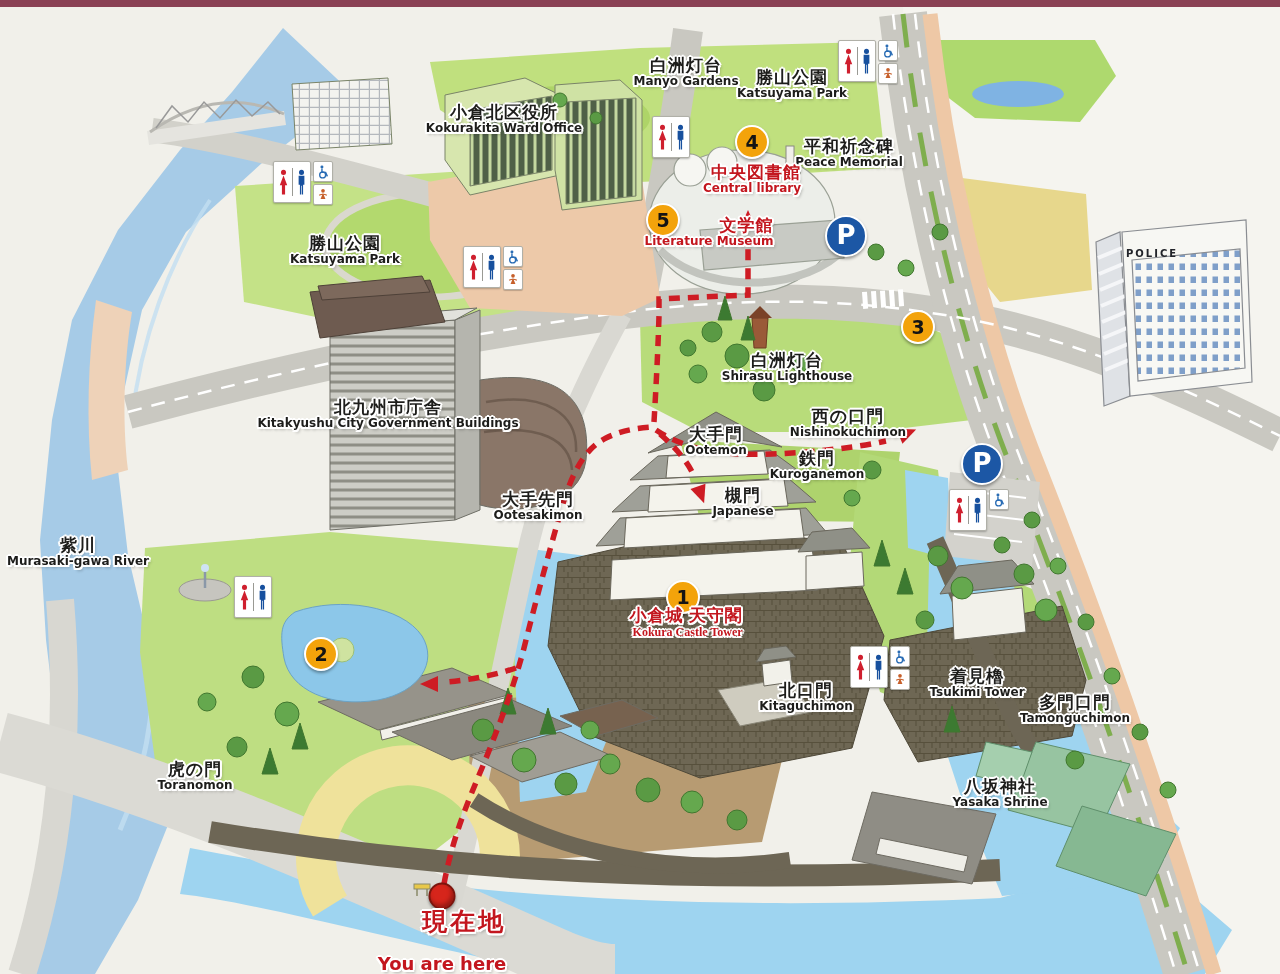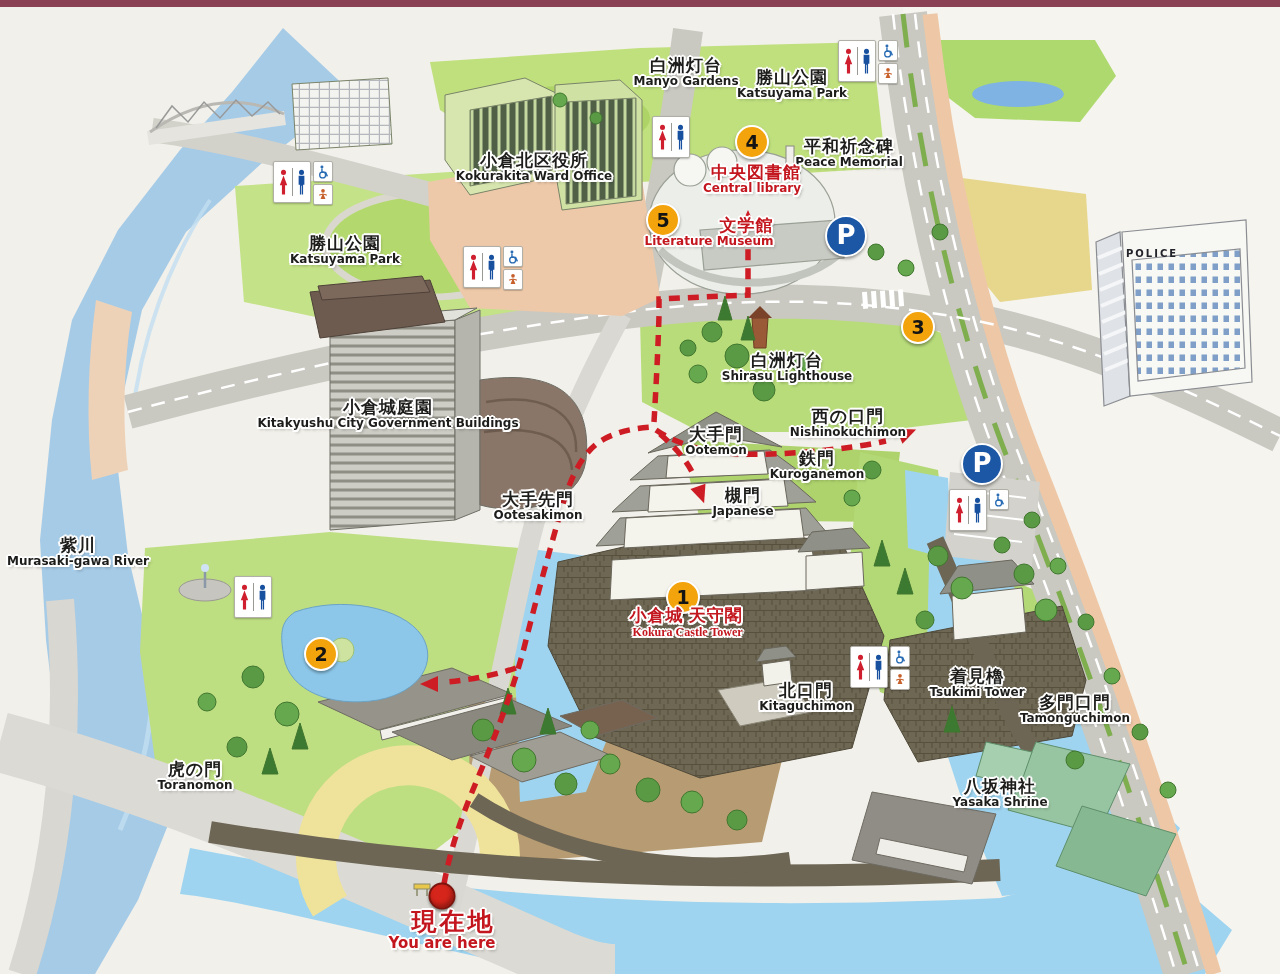--- a/index.html
+++ b/index.html
@@ -8,21 +8,21 @@
   .backdrop{position:absolute;left:0;top:0;}
   #overlay{position:absolute;left:0;top:0;width:1280px;height:974px;}
   .map-label{position:absolute;transform:translateX(-50%);text-align:center;white-space:nowrap;font-weight:bold;
     text-shadow:-1.5px -1.5px 0 #fff,1.5px -1.5px 0 #fff,-1.5px 1.5px 0 #fff,1.5px 1.5px 0 #fff,
       0 -2px 0 #fff,0 2px 0 #fff,-2px 0 0 #fff,2px 0 0 #fff,2px 3px 3px rgba(0,0,0,.28);}
   .map-label .ja{font-size:17px;line-height:20px;letter-spacing:1px;}
   .map-label .en{font-size:12px;line-height:13px;white-space:pre-line;}
   .map-label.black{color:#1d1d1b;}
   .map-label.red{color:#c3161e;text-align:right;}
   .map-label.large .ja{font-size:25px;line-height:27px;letter-spacing:3px;}
-  .map-label.large .en{font-size:15px;line-height:17px;}
+  .map-label.large .en{font-size:18px;line-height:17px;margin-top:20px;}
   .map-label.tiny .en{font-size:10px;letter-spacing:2px;font-weight:bold;color:#22242a;text-shadow:none;}
   .badge{position:absolute;transform:translate(-50%,-50%);width:30px;height:30px;border-radius:50%;
     background:#f3a30b;border:2px solid #fff;color:#141414;font-weight:bold;font-size:19px;line-height:30px;
     text-align:center;box-shadow:0 2px 3px rgba(0,0,0,.35);}
   .p-icon{position:absolute;transform:translate(-50%,-50%);width:38px;height:38px;border-radius:50%;
     background:#1c57a5;border:2.5px solid #fff;color:#fff;font-weight:bold;font-size:26px;line-height:37px;
     text-align:center;box-shadow:0 2px 3px rgba(0,0,0,.35);}
   .facility{position:absolute;display:flex;gap:2px;align-items:flex-start;}
   .wc-box{width:36px;height:40px;background:#fff;border:1px solid #b0b0a8;border-radius:2px;
     display:flex;align-items:center;justify-content:center;gap:2px;box-shadow:0 1px 2px rgba(0,0,0,.25);}
@@ -512,21 +512,21 @@
         <div class="here-dot"></div>
       </div>
       <div class="map-label black" style="left: 686px; top: 55px;">
         <div class="ja">白洲灯台</div>
         <div class="en">Manyo Gardens</div>
       </div>
       <div class="map-label black" style="left: 792px; top: 67px;">
         <div class="ja">勝山公園</div>
         <div class="en">Katsuyama Park</div>
       </div>
-      <div class="map-label black" style="left: 534px; top: 102px; margin-top: 48px;">
+      <div class="map-label black" style="left: 504px; top: 102px;">
         <div class="ja">小倉北区役所</div>
         <div class="en">Kokurakita Ward Office</div>
       </div>
       <div class="map-label black" style="left: 849px; top: 136px;">
         <div class="ja">平和祈念碑</div>
         <div class="en">Peace Memorial</div>
       </div>
       <div class="map-label red" style="left: 752px; top: 162px;">
         <div class="ja">中央図書館</div>
         <div class="en">Central library</div>
@@ -540,21 +540,21 @@
         <div class="en">Katsuyama Park</div>
       </div>
       <div class="map-label black tiny" style="left: 1152px; top: 247px;">
         <div class="en">POLICE</div>
       </div>
       <div class="map-label black" style="left: 787px; top: 350px;">
         <div class="ja">白洲灯台</div>
         <div class="en">Shirasu Lighthouse</div>
       </div>
       <div class="map-label black" style="left: 388px; top: 397px;">
-        <div class="ja">小倉城庭園</div>
+        <div class="ja">北九州市庁舎</div>
         <div class="en">Kitakyushu City Government Buildings</div>
       </div>
       <div class="map-label black" style="left: 848px; top: 406px;">
         <div class="ja">西の口門</div>
         <div class="en">Nishinokuchimon</div>
       </div>
       <div class="map-label black" style="left: 716px; top: 424px;">
         <div class="ja">大手門</div>
         <div class="en">Ootemon</div>
       </div>

